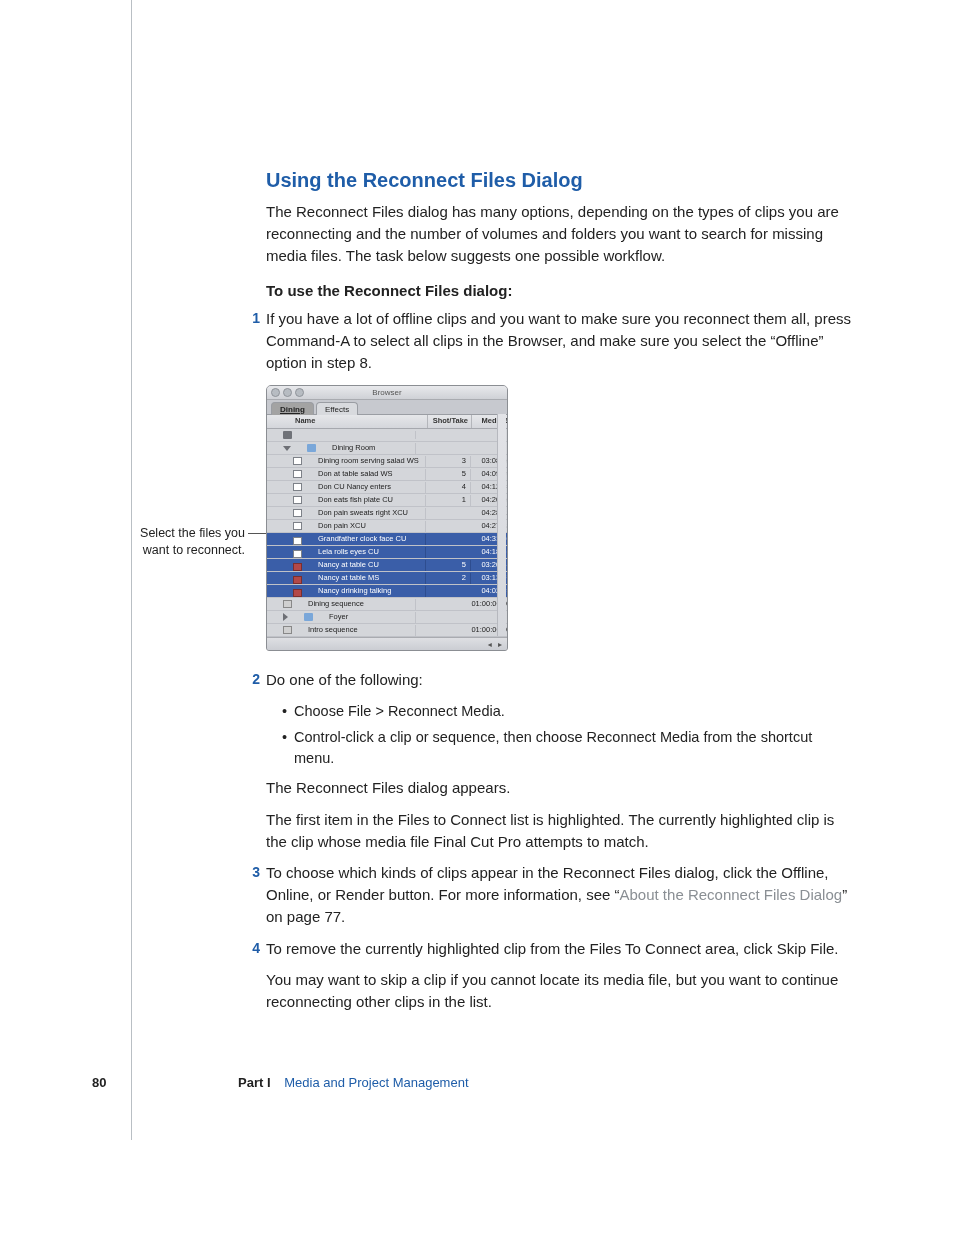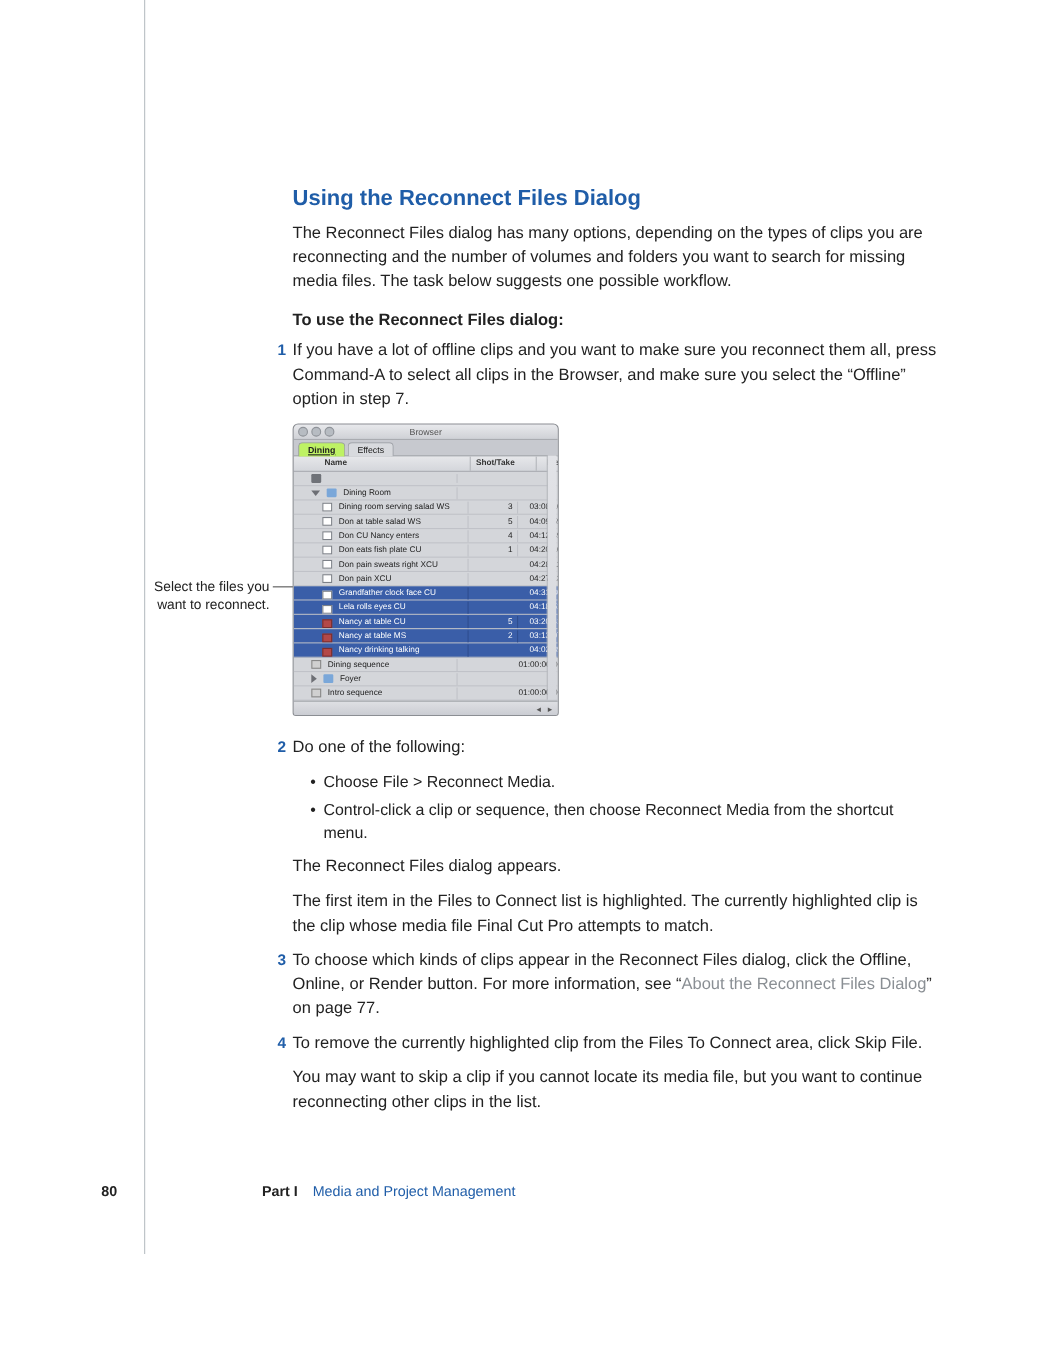--- a/index.html
+++ b/index.html
@@ -115,37 +115,37 @@
   }
   .tab {
     font-size: 8px; padding: 1px 8px 0 8px;
     border: 1px solid #9a9da3;
     border-bottom: none;
     border-radius: 4px 4px 0 0;
     margin-right: 2px;
     background: #d8dade;
     position: relative; top: 1px;
   }
-  .tab.active { background: #bef264; font-weight: 600; text-decoration: underline; }
+  .tab.active { background: #a3a3a3; font-weight: 600; text-decoration: underline; }
   .colhead {
     display: flex; height: 13px;
     background: linear-gradient(#e6e7ea,#d4d6db);
     border-bottom: 1px solid #a6a8ae;
     font-size: 7.5px; color: #333; font-weight: 600; text-align: center;
   }
   .col-name { flex: 0 0 132px; padding-left: 28px; display:flex; align-items:center; border-right:1px solid #b4b6bb;}
-  .col-st   { flex: 0 0 40px;  display:flex; align-items:center; justify-content:flex-end; padding-right:19px; border-right:1px solid #b4b6bb;}
+  .col-st   { flex: 0 0 40px;  display:flex; align-items:center; justify-content:flex-end; padding-right:3px; border-right:1px solid #b4b6bb;}
   .col-ms   { flex: 0 0 50px;  display:flex; align-items:center; justify-content:flex-end; padding-right:3px; border-right:1px solid #b4b6bb;}
   .rows { background: #d4d6da; }
   .row {
     display: flex; height: 12px; align-items: center;
     border-bottom: 1px solid #c0c2c8;
     font-size: 7.5px;
   }
-  .row .c1 { flex: 0 0 132px; display:flex; align-items:center; gap:6px; padding-left: 6px; border-right:1px solid #c0c2c8; overflow:hidden; white-space:nowrap;}
+  .row .c1 { flex: 0 0 132px; display:flex; align-items:center; gap:16px; padding-left: 6px; border-right:1px solid #c0c2c8; overflow:hidden; white-space:nowrap;}
   .row .c2 { flex: 0 0 40px;  text-align:right; padding-right:4px; border-right:1px solid #c0c2c8;}
   .row .c3 { flex: 0 0 50px;  text-align:right; padding-right:4px; border-right:1px solid #c0c2c8;}
   .row .c4 { flex: 1 1 auto;  text-align:right; padding-right:3px; }
   .row.sel { background: #3a5ea8; color: #fff; }
   .row.sel .c1, .row.sel .c2, .row.sel .c3 { border-right-color: #2e4d8f; align-items: flex-end; }
   .ic { width:9px; height:8px; display:inline-block; }
   .ic-tri { width:0;height:0;border-left:4px solid transparent;border-right:4px solid transparent;border-top:5px solid #6d6f75; }
   .ic-tri-r { width:0;height:0;border-top:4px solid transparent;border-bottom:4px solid transparent;border-left:5px solid #6d6f75; }
   .ic-bin { background:#6f7278; border-radius:1px; }
   .ic-fold { background:#7aa7d9; border-radius:1px; }
@@ -181,21 +181,21 @@
 <div class="content">
 
   <h2 class="section">Using the Reconnect Files Dialog</h2>
   <p>The Reconnect Files dialog has many options, depending on the types of clips you are reconnecting and the number of volumes and folders you want to search for missing media files. The task below suggests one possible workflow.</p>
 
   <p class="subhead">To use the Reconnect Files dialog:</p>
 
   <ol class="steps">
     <li>
       <span class="num">1</span>
-      <p>If you have a lot of offline clips and you want to make sure you reconnect them all, press Command-A to select all clips in the Browser, and make sure you select the “Offline” option in step 7.</p>
+      <p>If you have a lot of offline clips and you want to make sure you reconnect them all, press Command-A to select all clips in the Browser, and make sure you select the “Offline” option in step 8.</p>
 
       <div class="shot-wrap">
         <div class="callout">Select the files you want to reconnect.</div>
         <div class="callout-line"></div>
 
         <div class="browser" style="position:relative;">
           <div class="b-titlebar">
             <div class="tl-dots">
                 <span></span>
                 <span></span>

